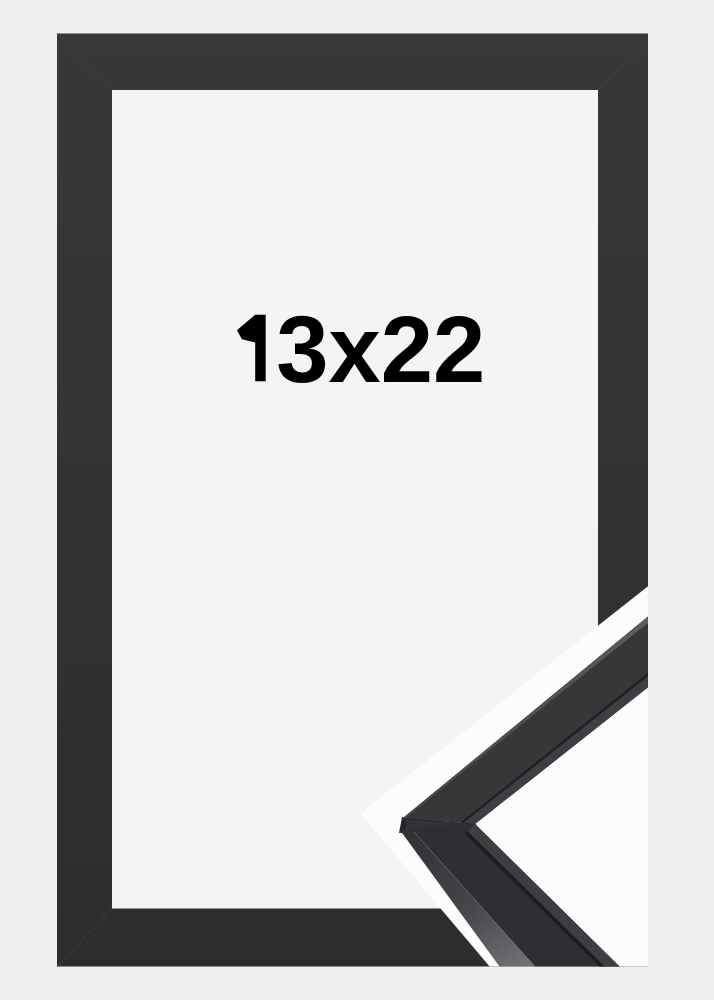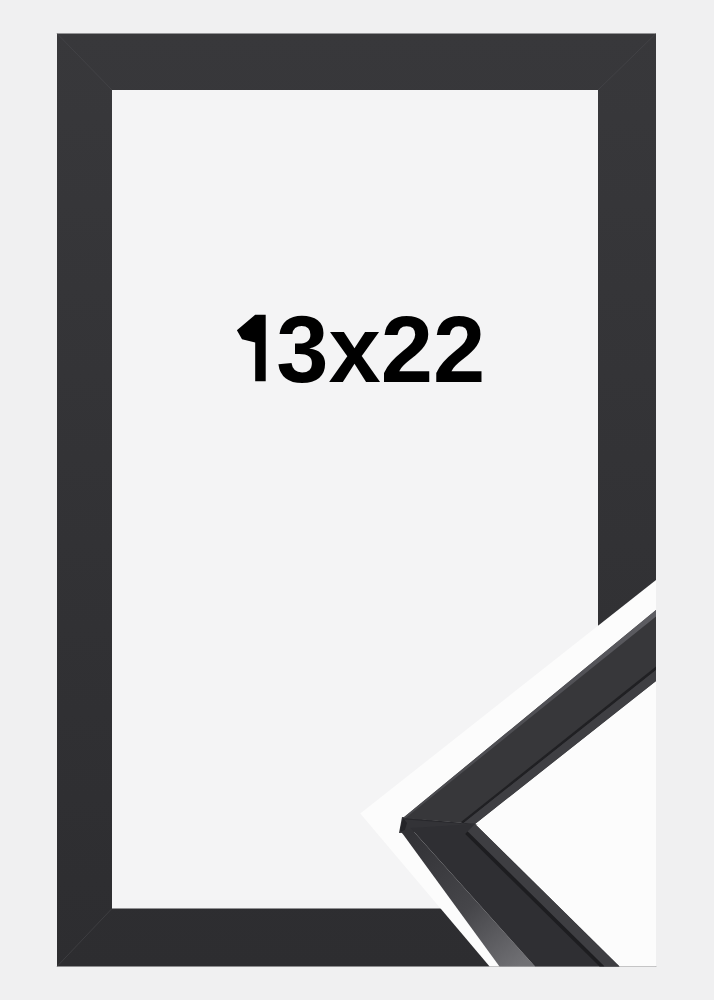--- a/index.html
+++ b/index.html
@@ -1,16 +1,16 @@
 <!DOCTYPE html>
 <html><head>
 <meta charset="utf-8">
 <style>
   html,body{margin:0;padding:0;background:#f0f0f1;}
-  .page{position:relative;width:714px;height:1000px;overflow:hidden;background:#7dd3fc;}
+  .page{position:relative;width:648px;height:1000px;overflow:hidden;background:#7dd3fc;}
   svg{display:block;}
 </style>
 </head>
 <body>
 <div class="page">
 <svg width="714" height="1000" viewBox="0 0 714 1000" xmlns="http://www.w3.org/2000/svg">
   <defs>
     <linearGradient id="frameG" x1="0" y1="0" x2="0" y2="1">
       <stop offset="0" stop-color="#38383b"></stop>
       <stop offset="1" stop-color="#2d2d30"></stop>

